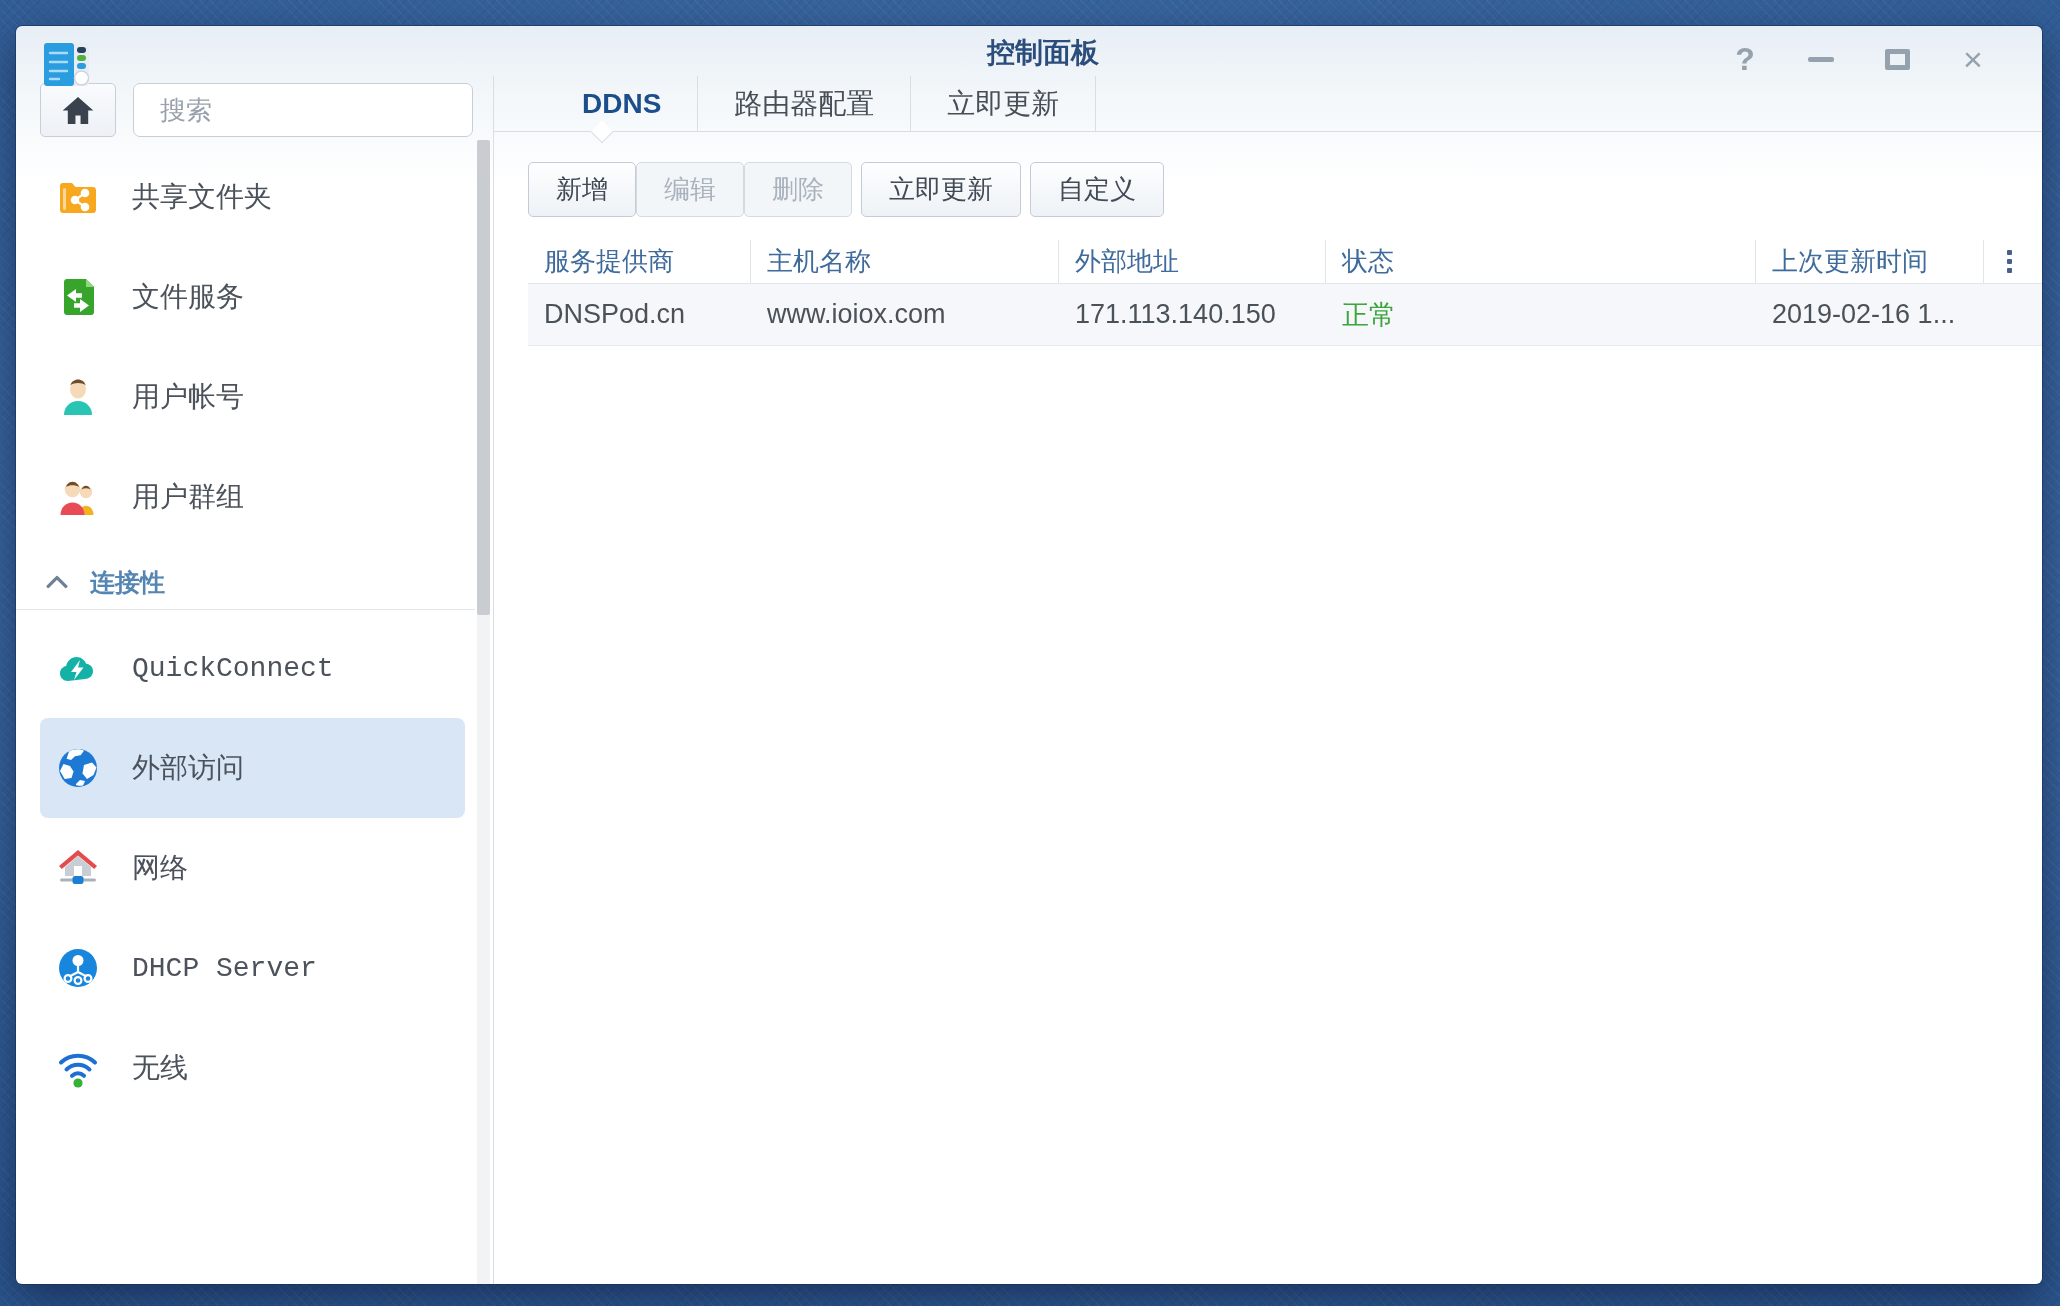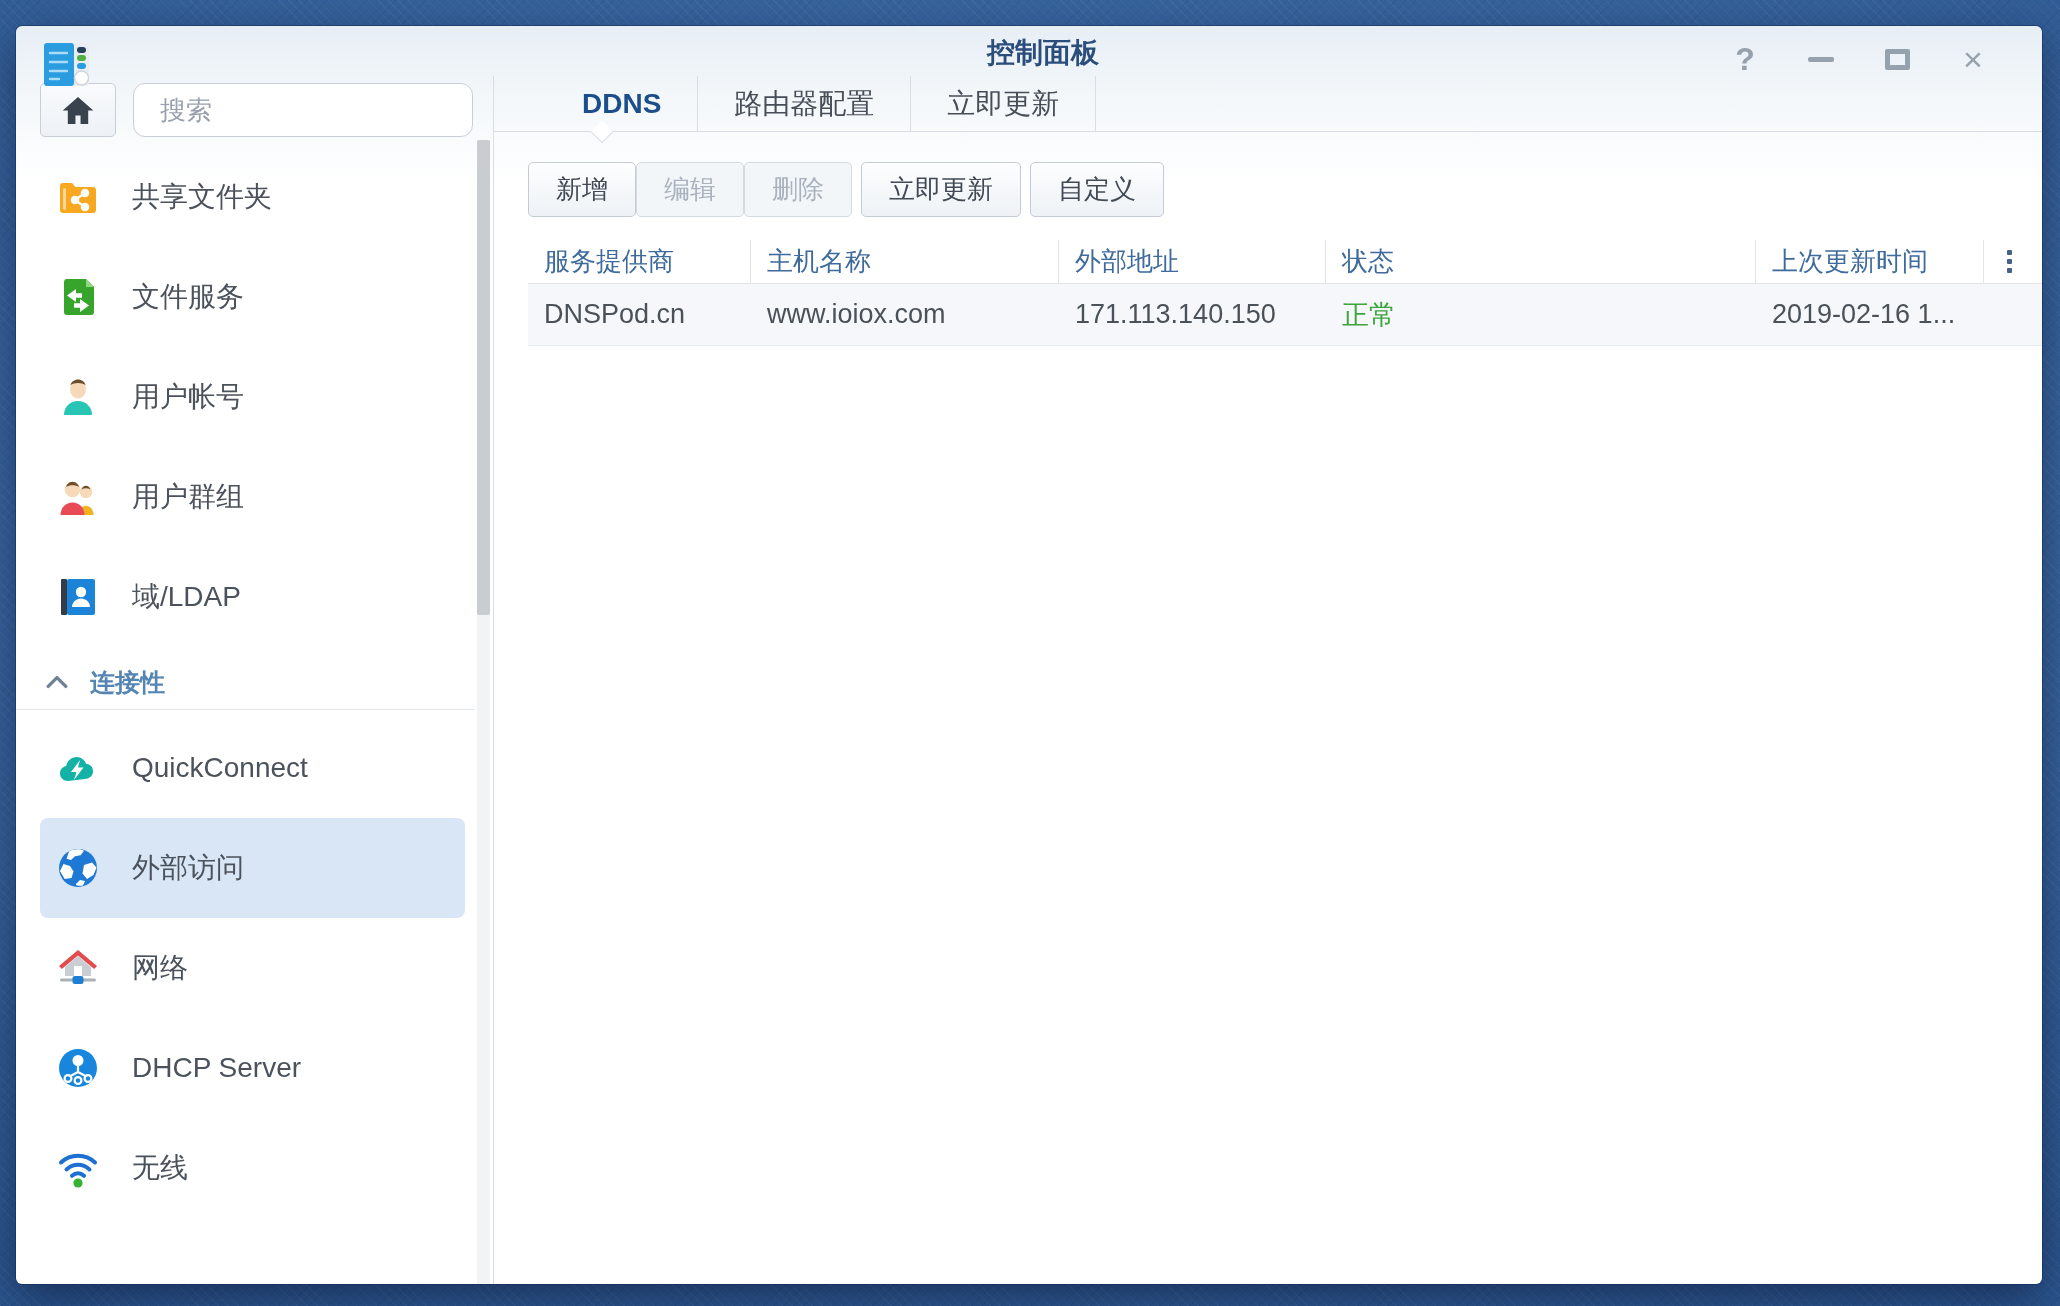--- a/index.html
+++ b/index.html
@@ -31,34 +31,34 @@
 
   
   .win-body { display:flex; height:1208px; }
   .sidebar { width:478px; border-right:1px solid #d9dee4; position:relative; flex:none; }
   .main { flex:1; position:relative; background:transparent; }
 
   
   .sb-header { display:flex; margin:7px 0 0 24px; gap:17px; }
   .home-btn { width:76px; height:54px; border:1px solid #c7ced8; border-radius:5px;
     background:linear-gradient(180deg,#f9fbfd,#edf1f6); display:flex; align-items:center; justify-content:center; }
-  .search-box { width:340px; height:54px; border:1px solid #c7ced8; border-radius:12px; background:#fff;
+  .search-box { width:340px; height:54px; border:1px solid #c7ced8; border-radius:7px; background:#fff;
     display:flex; align-items:center; padding:0 14px; gap:12px; }
   .search-box input { border:none; outline:none; flex:1; font-size:26px; color:#4a525e;
     font-family:inherit; background:transparent; }
   .search-box input::placeholder { color:#98a1ac; }
 
   
   .sb-section-header { height:65px; padding:14px 0 0 30px; display:flex; align-items:center; gap:22px;
     border-bottom:1px solid #e4e8ed; margin-right:18px; }
   .sb-section-header.second { height:63px; padding-top:8px; border-bottom:1px solid #e4e8ed; }
   .sb-section-label { color:#5585b2; font-size:25px; font-weight:bold; }
   .sb-items { padding-top:10px; }
   .sb-items.second { padding-top:8px; }
-  .sb-item { height:100px; display:flex; align-items:center; margin:0 28px 0 24px; border-radius:8px; cursor:pointer; }
+  .sb-item { height:100px; display:flex; align-items:center; margin:0 28px 0 24px; border-radius:8px; cursor:pointer;font-family:Liberation Mono, monospace; }
   .sb-item.selected { background:#d8e6f6; }
   .sb-icon { width:44px; height:44px; margin-left:16px; flex:none; }
   .sb-icon svg { width:44px; height:44px; display:block; }
   .sb-label { margin-left:32px; font-size:28px; color:#4b525b; }
 
   .sb-scrollbar { position:absolute; top:64px; right:3px; width:13px; height:1144px; background:#f2f3f5; }
   .sb-thumb { width:13px; height:475px; background:#c9cdd2; border-radius:2px; }
 
   
   .tabbar { height:56px; border-bottom:1px solid #d9dee4; display:flex; 
@@ -187,31 +187,20 @@
                 <circle cx="30" cy="17" r="6.2" fill="#f5d9b8"></circle>
                 <path d="M25.5 14.5c.9-2.4 2.5-3.8 4.5-3.8s3.6 1.4 4.5 3.8c-1.3-.8-2.9-1.2-4.5-1.2s-3.2.4-4.5 1.2z" fill="#6d4c2a"></path>
                 <path d="M22.5 40c0-5.3 3.4-9.2 7.5-9.2s7.5 3.9 7.5 9.2z" fill="#f2b21f"></path>
                 <circle cx="16.5" cy="14.5" r="7.8" fill="#f5d9b8"></circle>
                 <path d="M10 11.8c1.1-3 3.6-5 6.5-5s5.4 2 6.5 5c-1.8-1-4-1.6-6.5-1.6s-4.7.6-6.5 1.6z" fill="#6d4c2a"></path>
                 <path d="M4.5 40c0-7.2 5.3-12.4 12-12.4s12 5.2 12 12.4z" fill="#e84b55"></path>
               </svg>
             </span>
             <span class="sb-label">用户群组</span>
           </div>
-          <div class="sb-item">
-            <span class="sb-icon">
-              <svg viewBox="0 0 44 44">
-                <rect x="5" y="4" width="6" height="36" rx="1" fill="#333d49"></rect>
-                <rect x="11" y="4" width="28" height="36" rx="2" fill="#1b84d8"></rect>
-                <circle cx="25" cy="17" r="5.2" fill="#fff"></circle>
-                <path d="M16 32c0-5 4-8.6 9-8.6s9 3.6 9 8.6z" fill="#fff"></path>
-              </svg>
-            </span>
-            <span class="sb-label">域/LDAP</span>
-          </div>
         </div>
 
         <div class="sb-section-header second">
           <svg viewBox="0 0 20 12" width="22" height="14">
             <path d="M2 10l8-8 8 8" fill="none" stroke="#6e8196" stroke-width="3" stroke-linecap="round" stroke-linejoin="round"></path>
           </svg>
           <span class="sb-section-label">连接性</span>
         </div>
         <div class="sb-items second">
           <div class="sb-item">

